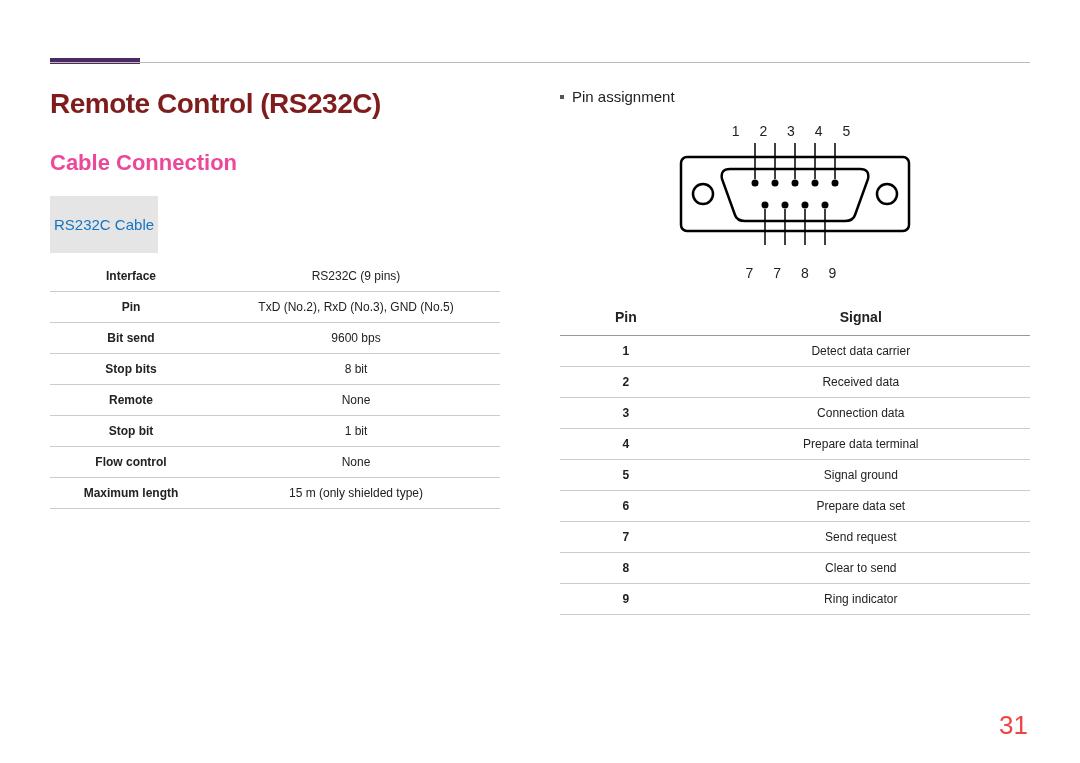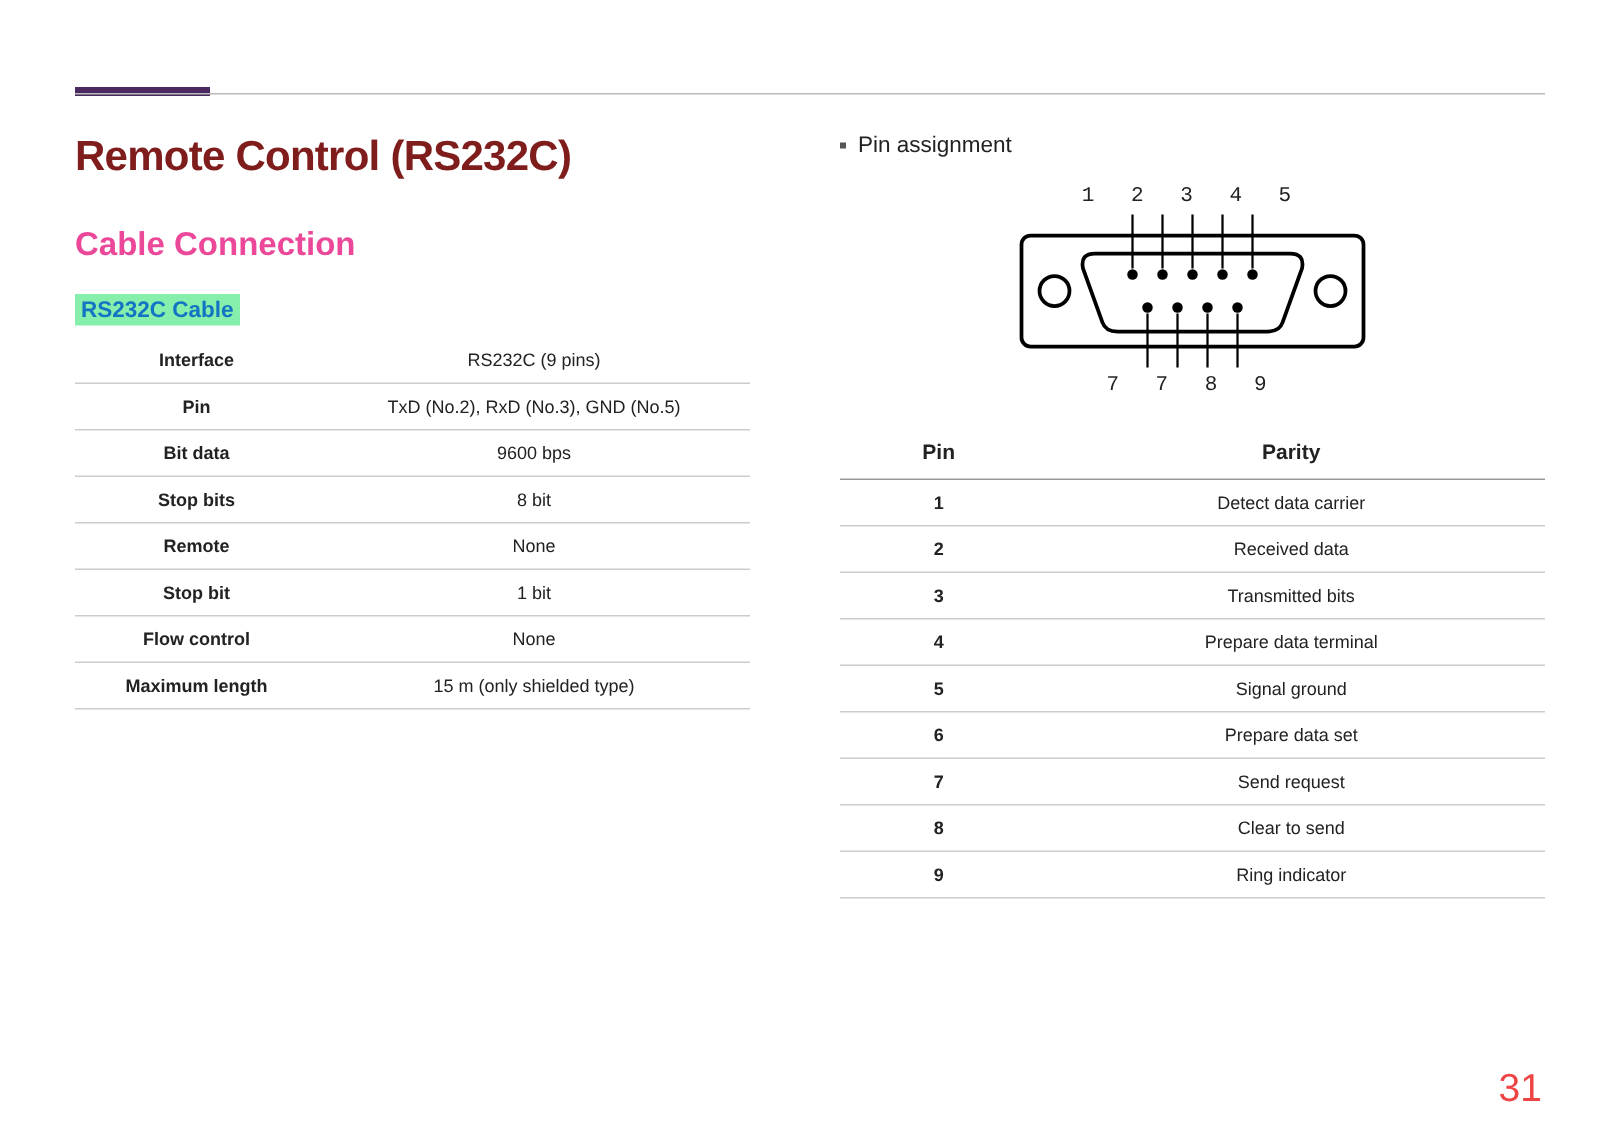--- a/index.html
+++ b/index.html
@@ -46,25 +46,25 @@
     margin-bottom: 30px;
   }
   h2.sub-title {
     color: #ec4899;
     font-weight: 700;
     font-size: 22px;
     margin-bottom: 20px;
   }
   h3.cable-title {
     color: #1474c4;
-    font-weight: 700;
+    font-weight: 400;
     font-size: 15px;
     display: inline-block;
-    background: #86efac;
-    padding: 2px 4px;
+    background: #e5e5e5;
+    padding: 20px 4px;
     margin-bottom: 8px;
   }
   table.spec, table.signal {
     width: 100%;
     border-collapse: collapse;
     font-size: 12px;
   }
   table.spec td, table.signal td, table.signal th {
     border-bottom: 1px solid #ccc;
     padding: 8px 6px;
@@ -102,21 +102,22 @@
   .connector-wrap {
     width: 240px;
     margin: 0 auto 18px auto;
     text-align: center;
   }
   .connector-wrap svg { display: block; margin: 0 auto; }
   .pin-nums {
     font-size: 14px;
     color: #222;
     letter-spacing: 8px;
-    font-family: Liberation Mono, monospace;
+    font-family: Liberation Sans, sans-serif;
+    margin-top: 16px;
   }
   .page-number {
     position: absolute;
     bottom: 22px;
     right: 52px;
     font-size: 26px;
     color: #ef4444;
     font-weight: 300;
   }
 </style>
@@ -137,21 +138,21 @@
       <tbody>
         <tr>
           <td>Interface</td>
           <td>RS232C (9 pins)</td>
         </tr>
         <tr>
           <td>Pin</td>
           <td>TxD (No.2), RxD (No.3), GND (No.5)</td>
         </tr>
         <tr>
-          <td>Bit data</td>
+          <td>Bit send</td>
           <td>9600 bps</td>
         </tr>
         <tr>
           <td>Stop bits</td>
           <td>8 bit</td>
         </tr>
         <tr>
           <td>Remote</td>
           <td>None</td>
         </tr>
@@ -210,35 +211,35 @@
         <line x1="130" y1="70" x2="130" y2="106" stroke="#000" stroke-width="1.5"></line>
         <line x1="150" y1="70" x2="150" y2="106" stroke="#000" stroke-width="1.5"></line>
       </svg>
       <div class="pin-nums">7   7   8   9</div>
     </div>
 
     <table class="signal">
       <thead>
         <tr>
           <th>Pin</th>
-          <th>Parity</th>
+          <th>Signal</th>
         </tr>
       </thead>
       <tbody>
         <tr>
           <td>1</td>
           <td>Detect data carrier</td>
         </tr>
         <tr>
           <td>2</td>
           <td>Received data</td>
         </tr>
         <tr>
           <td>3</td>
-          <td>Transmitted bits</td>
+          <td>Connection data</td>
         </tr>
         <tr>
           <td>4</td>
           <td>Prepare data terminal</td>
         </tr>
         <tr>
           <td>5</td>
           <td>Signal ground</td>
         </tr>
         <tr>

